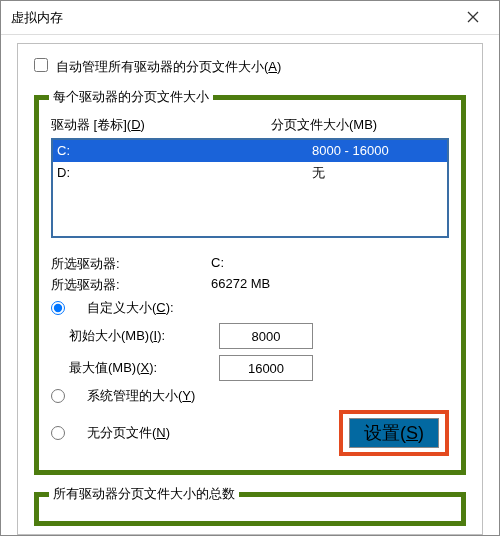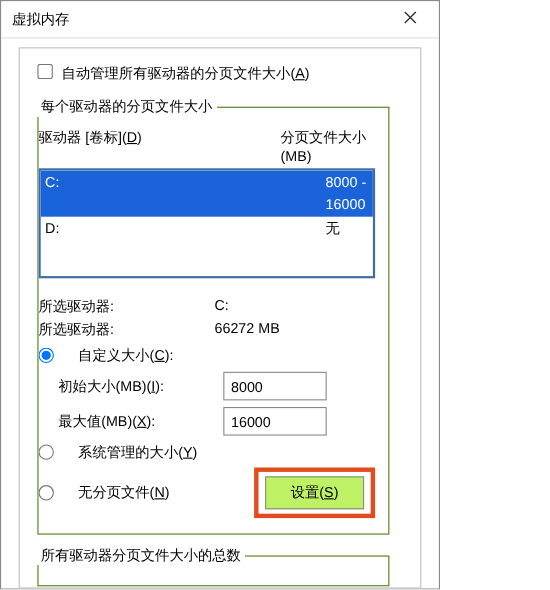--- a/index.html
+++ b/index.html
@@ -4,21 +4,21 @@
 <style>
   * { box-sizing: border-box; }
   body {
     margin: 0;
     font-family: "Microsoft YaHei", "Segoe UI", Tahoma, sans-serif;
     font-size: 13px;
     background: #fff;
     color: #000;
   }
   .window {
-    width: 400px;
+    width: 500px;
     height: 536px;
     border: 1px solid #888;
     position: relative;
     overflow: hidden;
   }
   .titlebar {
     height: 34px;
     display: flex;
     align-items: center;
     justify-content: space-between;
@@ -50,23 +50,23 @@
   }
   .chk-row {
     display: flex;
     align-items: flex-start;
     gap: 4px;
     margin-bottom: 12px;
   }
   .chk-row input { margin: 0 4px 0 0; width:14px; height:14px;}
   .chk-row label u { text-decoration: underline; }
   fieldset {
-    border: 1px solid #4d7c0f;
-    margin: 0 12px 6px 0;
-    padding: 8px 12px 14px 0;
+    border: 5px solid #4d7c0f;
+    margin: 0 0 6px 0;
+    padding: 8px 12px 14px 12px;
     position: relative;
   }
   legend {
     padding: 0 4px;
     margin-left: -2px;
   }
   .list-header {
     display: flex;
     padding: 2px 0 4px 0;
   }
@@ -108,28 +108,29 @@
     margin: 6px 0 6px 18px;
   }
   .input-row .ilbl { flex: 0 0 150px; }
   .input-row input[type=text] {
     width: 94px;
     height: 26px;
     padding: 2px 6px;
     border: 1px solid #888;
     font-family: inherit;
     font-size: 13px;
+    text-align: center;
   }
   .set-btn {
     width: 90px;
     height: 30px;
     border: 1px solid #888;
-    background: #bef264;
+    background: #0369a1;
     font-family: inherit;
-    font-size: 13px;
+    font-size: 18px;
     cursor: pointer;
   }
   .highlight {
     border: 4px solid #e34a1f;
     padding: 4px 6px;
     display: inline-block;
   }
   .fs2-heading { margin-top: 10px; padding-top:4px; }
   u { text-decoration: underline; }
 </style>

